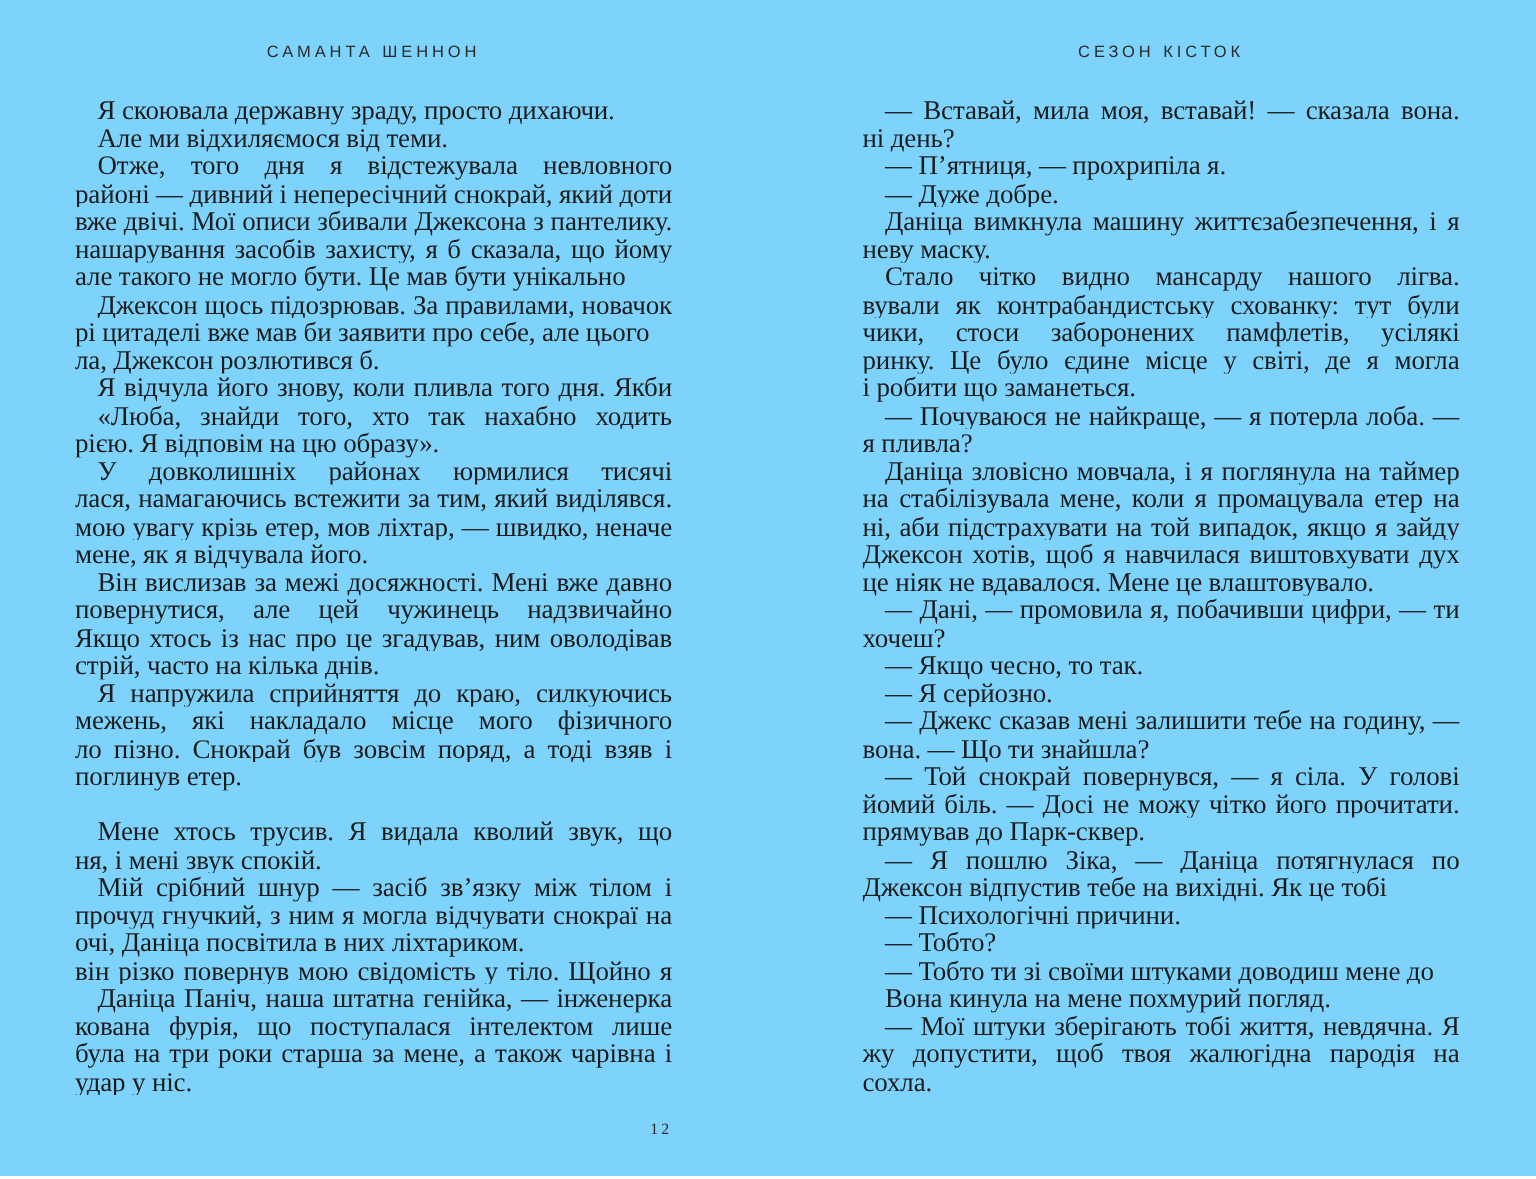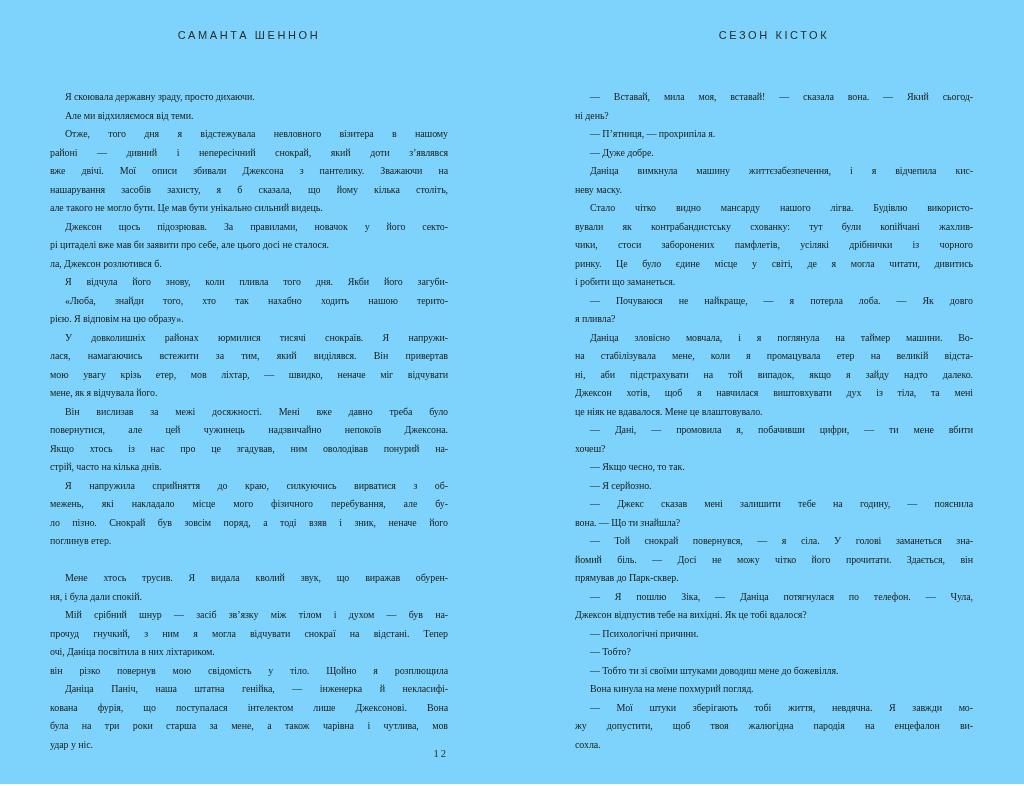--- a/index.html
+++ b/index.html
@@ -36,24 +36,23 @@
     color: #2b2b2b;
   }
 
   .page-body {
     position: absolute;
     top: 64px;
     left: 0;
     width: 398px;
     overflow: hidden;
     font-family: "Liberation Serif", serif;
-    font-size: 10px;
+    font-size: 18px;
     letter-spacing: -0.1px;
     color: #1c1c1c;
-    margin-top: 24px;
   }
   .para { margin: 0; padding: 0; }
   .ln {
     height: 18.5px;
     line-height: 18.5px;
     overflow: hidden;
   }
   .ln.first { text-indent: 15px; }
   .ln.jst {
     text-align: justify;
@@ -120,21 +119,21 @@
         </div>
         <div class="para">
           <div class="ln first jst">Я напружила сприйняття до краю, силкуючись вирватися з об-</div>
           <div class="ln jst">межень, які накладало місце мого фізичного перебування, але бу-</div>
           <div class="ln jst">ло пізно. Снокрай був зовсім поряд, а тоді взяв і зник, неначе його</div>
           <div class="ln">поглинув етер.</div>
         </div>
         <div class="ln scene-break"></div>
         <div class="para">
           <div class="ln first jst">Мене хтось трусив. Я видала кволий звук, що виражав обурен-</div>
-          <div class="ln">ня, і була дали спокій.</div>
+          <div class="ln">ня, і мені звук спокій.</div>
         </div>
         <div class="para">
           <div class="ln first jst">Мій срібний шнур — засіб зв’язку між тілом і духом — був на-</div>
           <div class="ln jst">прочуд гнучкий, з ним я могла відчувати снокраї на відстані. Тепер</div>
           <div class="ln">очі, Даніца посвітила в них ліхтариком.</div>
           <div class="ln jst">він різко повернув мою свідомість у тіло. Щойно я розплющила</div>
         </div>
         <div class="para">
           <div class="ln first jst">Даніца Паніч, наша штатна генійка, — інженерка й некласифі-</div>
           <div class="ln jst">кована фурія, що поступалася інтелектом лише Джексонові. Вона</div>

